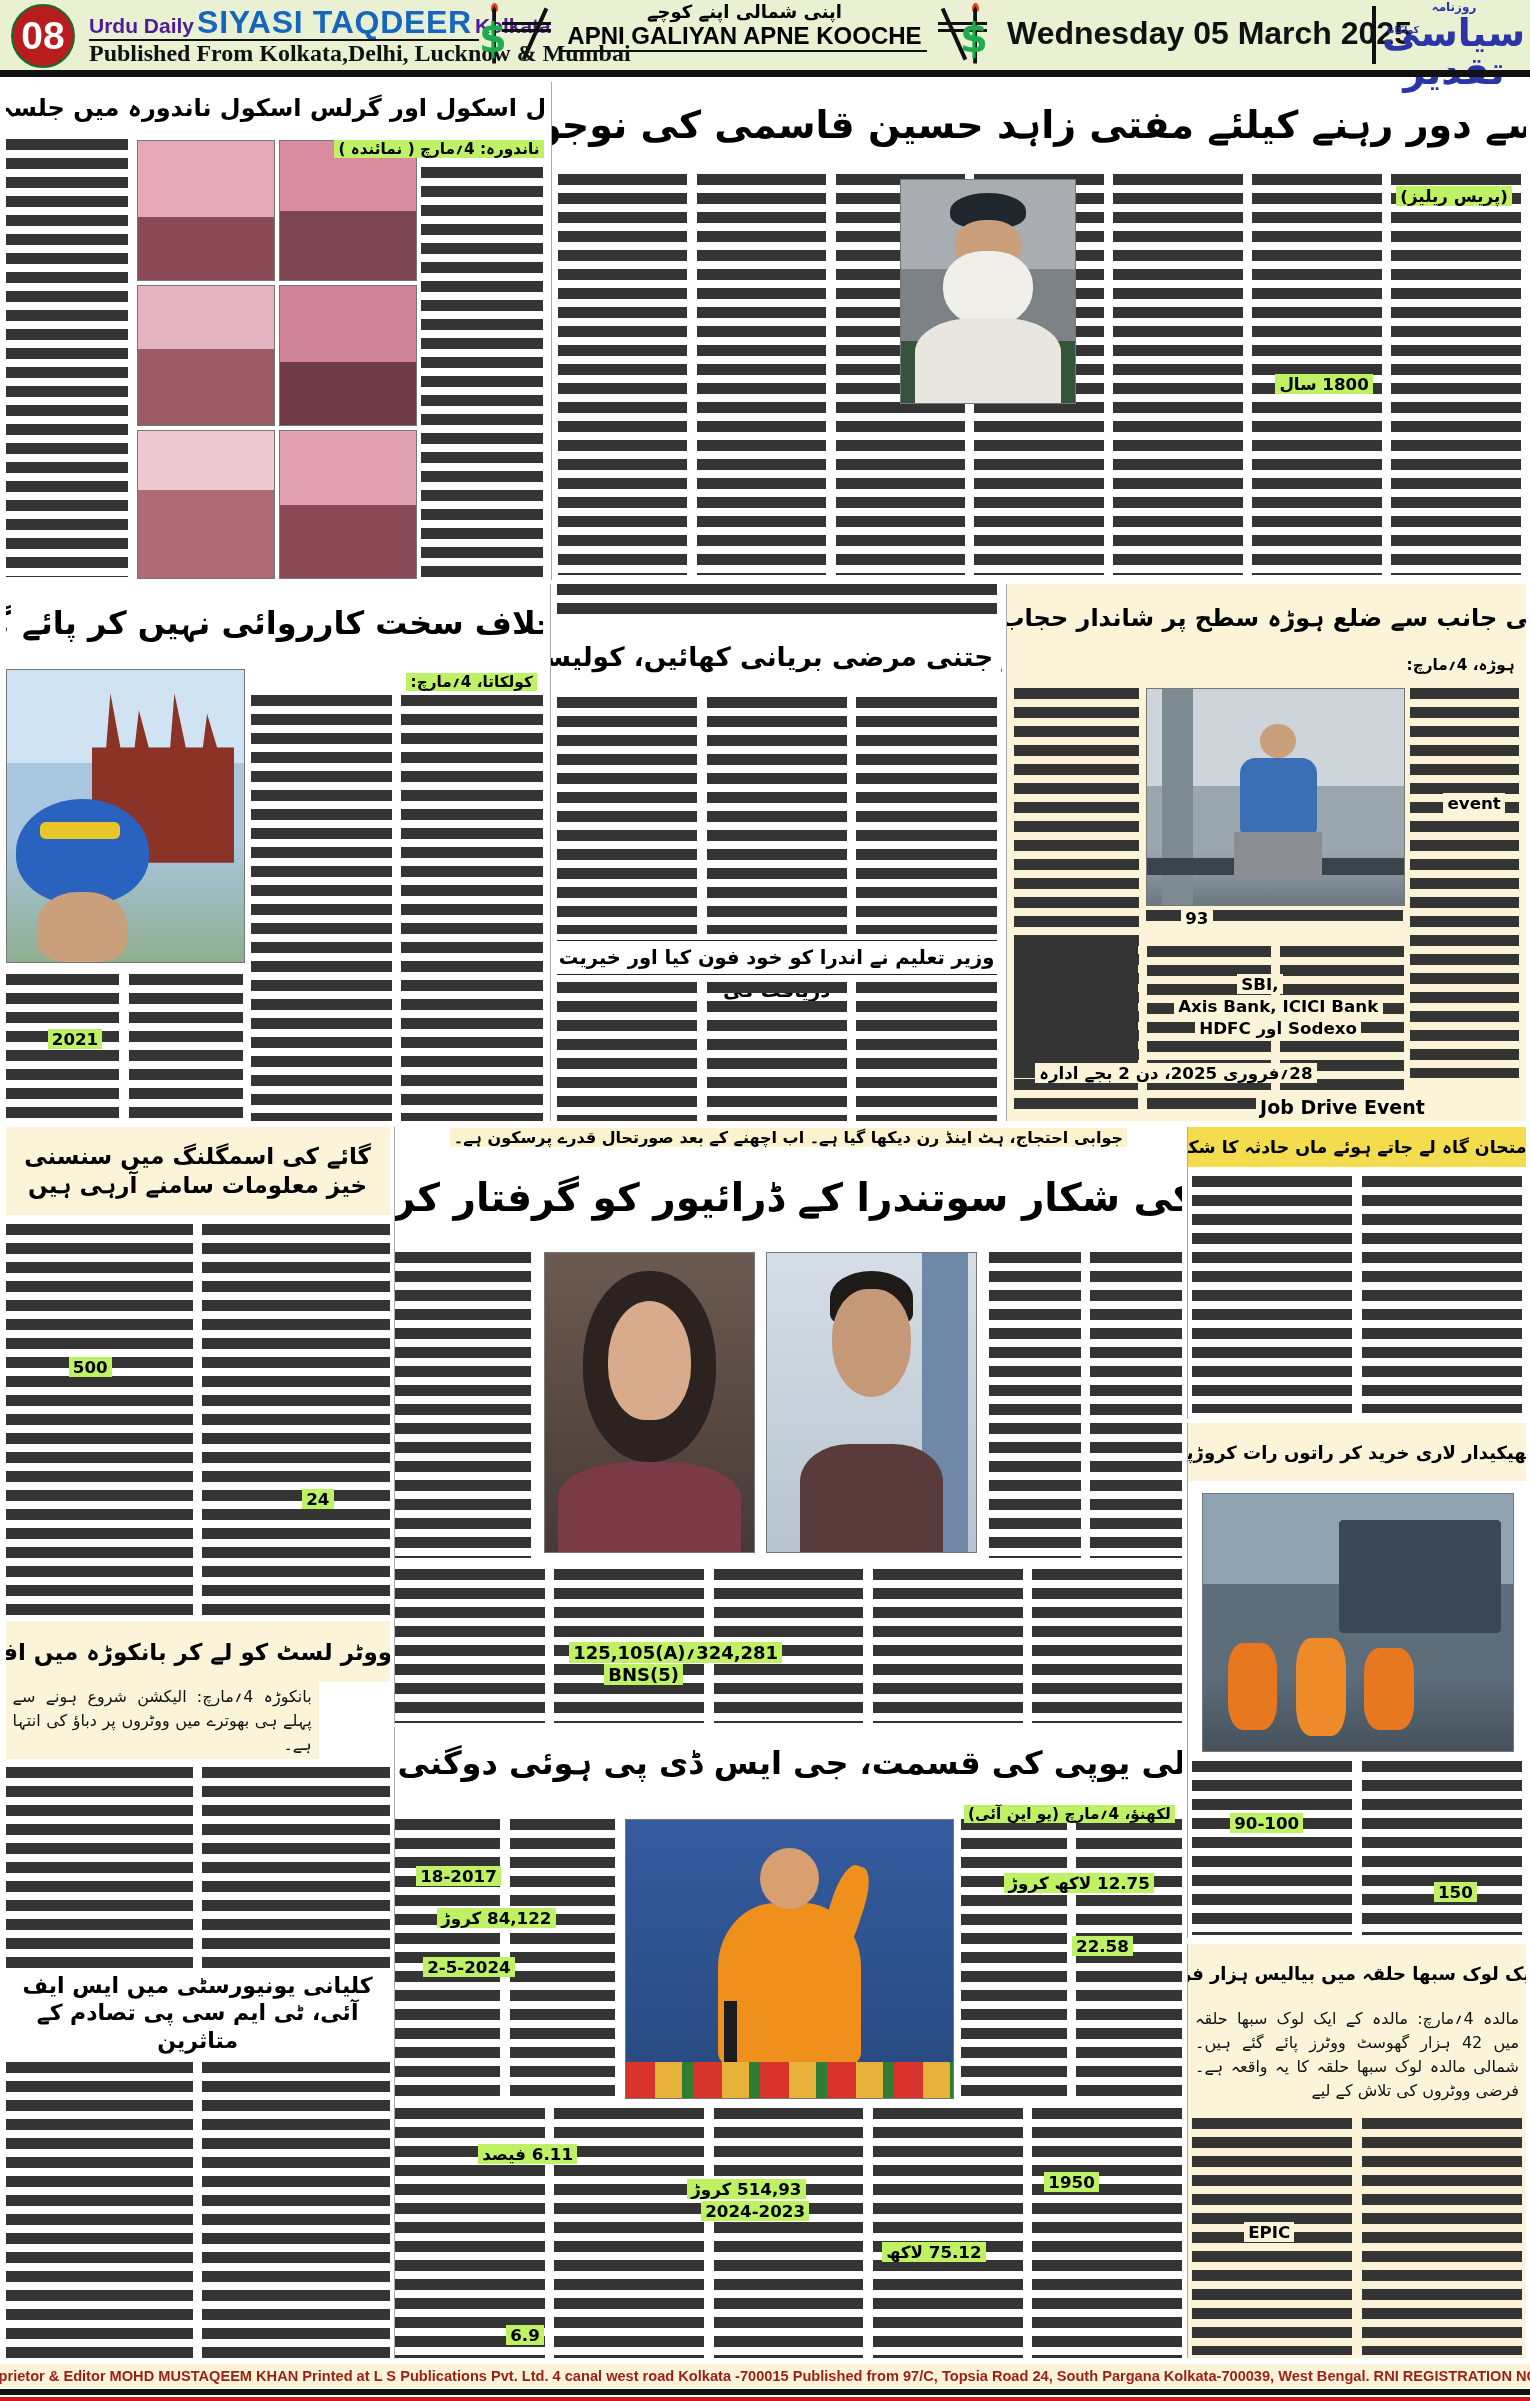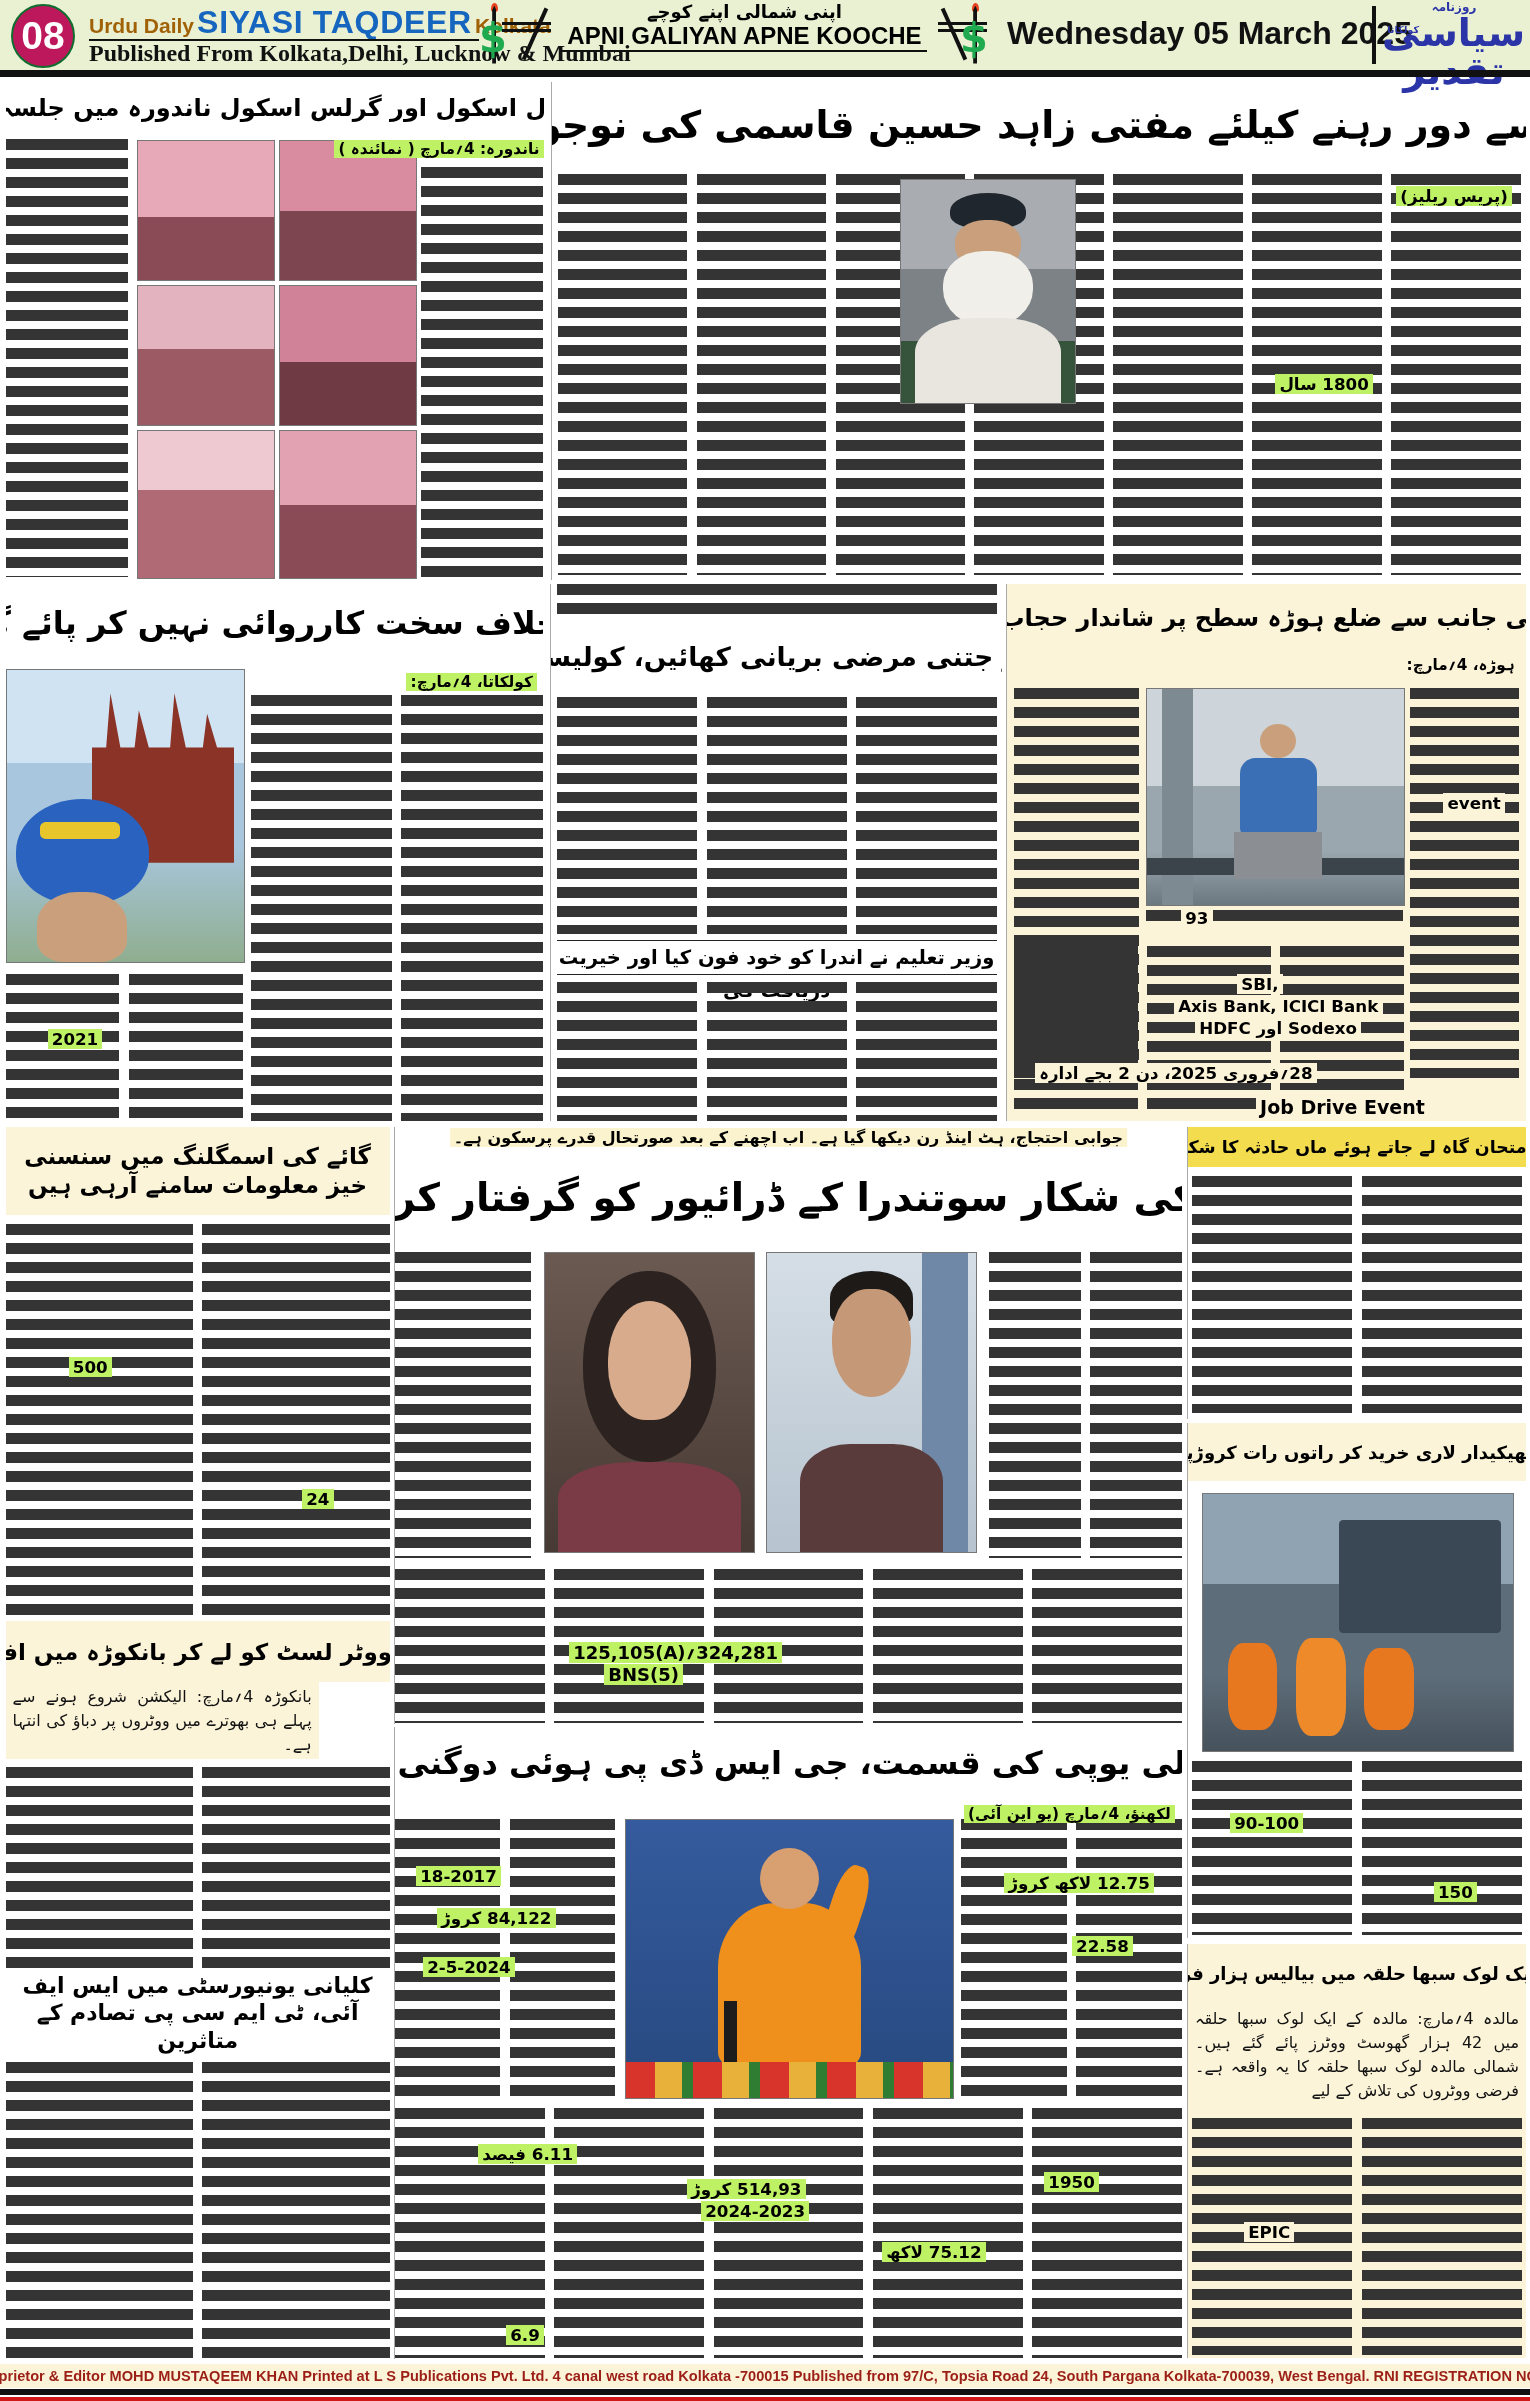--- a/index.html
+++ b/index.html
@@ -1,25 +1,25 @@
 <!DOCTYPE html>
 <html lang="ur" style="font-size:11px"><head>
 <meta charset="utf-8">
 <style>
   html,body{margin:0;padding:0;background:#ffffff;}
   .page{position:relative;width:1530px;height:2401px;background:#ffffff;
         font-family:"DejaVu Sans",sans-serif;overflow:hidden;}
   
   .hdr{position:absolute;left:0;top:0;width:1530px;height:70px;background:#eaf1d3;}
   .pgnum{position:absolute;left:11px;top:4.2px;width:60px;height:60px;border-radius:50%;
-         background:#be185d;border:2.8px solid #0f6e2e;color:#fff;font-weight:bold;
+         background:#b91c1c;border:2.8px solid #0f6e2e;color:#fff;font-weight:bold;
          font-size:39px;display:flex;align-items:center;justify-content:center;
          font-family:"Liberation Sans",sans-serif;}
   .titleline{position:absolute;left:89px;top:4.2px;white-space:nowrap;font-family:"Liberation Sans",sans-serif;}
-  .t-small{font-size:21px;font-weight:bold;color:#a16207;}
+  .t-small{font-size:21px;font-weight:bold;color:#4c1d95;}
   .t-blue{font-size:32px;font-weight:bold;color:#1666c0;letter-spacing:0.7px;}
   .t-rule{position:absolute;left:89px;top:39px;width:390px;height:2.1px;background:#111;}
   .pubfrom{position:absolute;left:89px;top:40px;font-family:"Liberation Serif",serif;
            font-weight:bold;font-size:24px;color:#111;white-space:nowrap;}
   .banner{position:absolute;left:536px;top:1.4px;width:417px;height:65px;text-align:center;}
   .banner-u{font-size:18px;font-weight:bold;direction:rtl;}
   .banner-l{display:inline-block;font-size:24px;font-weight:bold;font-family:"Liberation Sans",sans-serif;
             border-bottom:2.8px solid #111;padding:0 5.6px;}
   .swoosh{position:absolute;top:4.2px;width:4.2px;height:56px;background:#111;}
   .swoosh.l{left:-2.8px;transform:rotate(24deg);}

